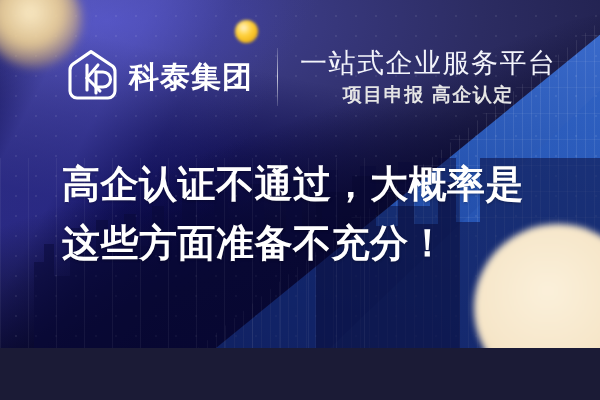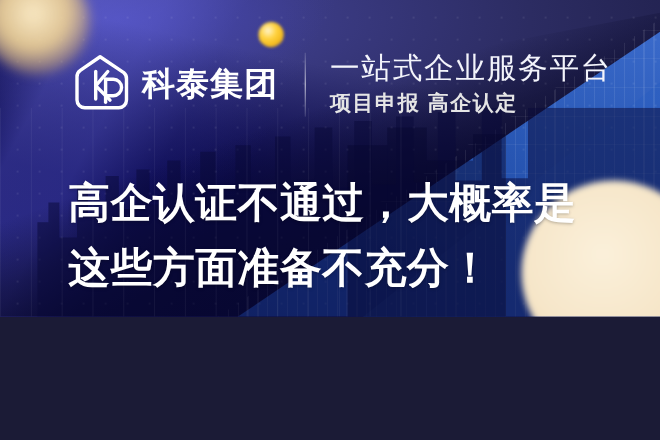--- a/index.html
+++ b/index.html
@@ -7,21 +7,21 @@
     padding: 0;
     background: #1b1b36;
   }
   body {
     font-family: "Liberation Sans", "DejaVu Sans", sans-serif;
   }
 
   #banner {
     position: relative;
     width: 600px;
-    height: 288px;
+    height: 348px;
     overflow: hidden;
     background: #2f2f63;
     user-select: none;
   }
 
   
   .layer { position: absolute; inset: 0; }
 
   .bg-base {
     background:
@@ -172,21 +172,21 @@
   }
 
   .divider {
     width: 1px;
     height: 58px;
     background: linear-gradient(180deg, rgba(255,255,255,0.15), rgba(255,255,255,0.72), rgba(255,255,255,0.15));
     margin: 0 22px 0 24px;
     flex: 0 0 1px;
   }
 
-  .tagline { display: flex; flex-direction: column; }
+  .tagline { display: flex; flex-direction: column; text-align: center; }
   .tagline-main {
     font-size: 27px;
     color: #f3f4fb;
     letter-spacing: 1.5px;
     line-height: 1.12;
     white-space: nowrap;
     font-family: "DejaVu Sans", "Liberation Sans", sans-serif;
   }
   .tagline-sub {
     font-size: 19px;

